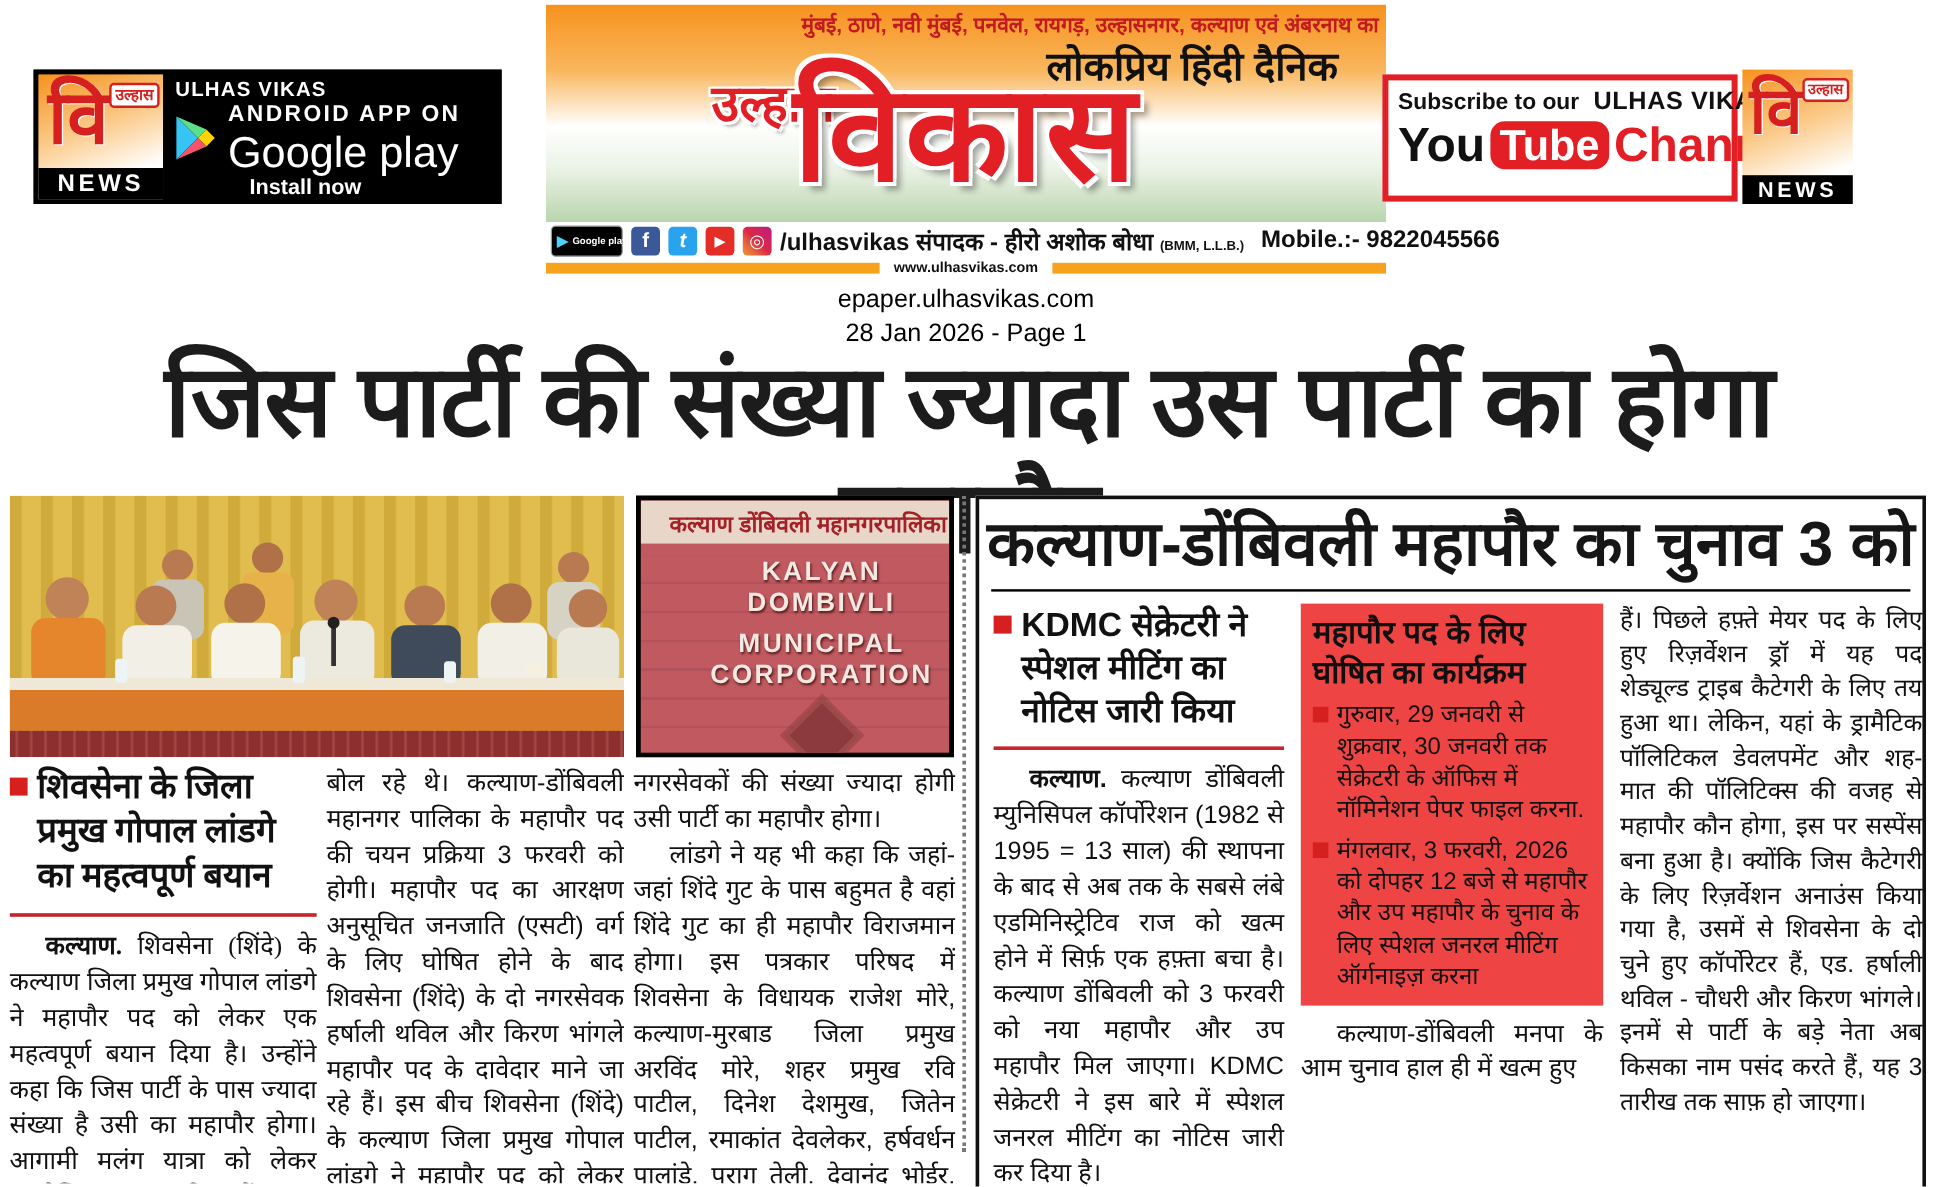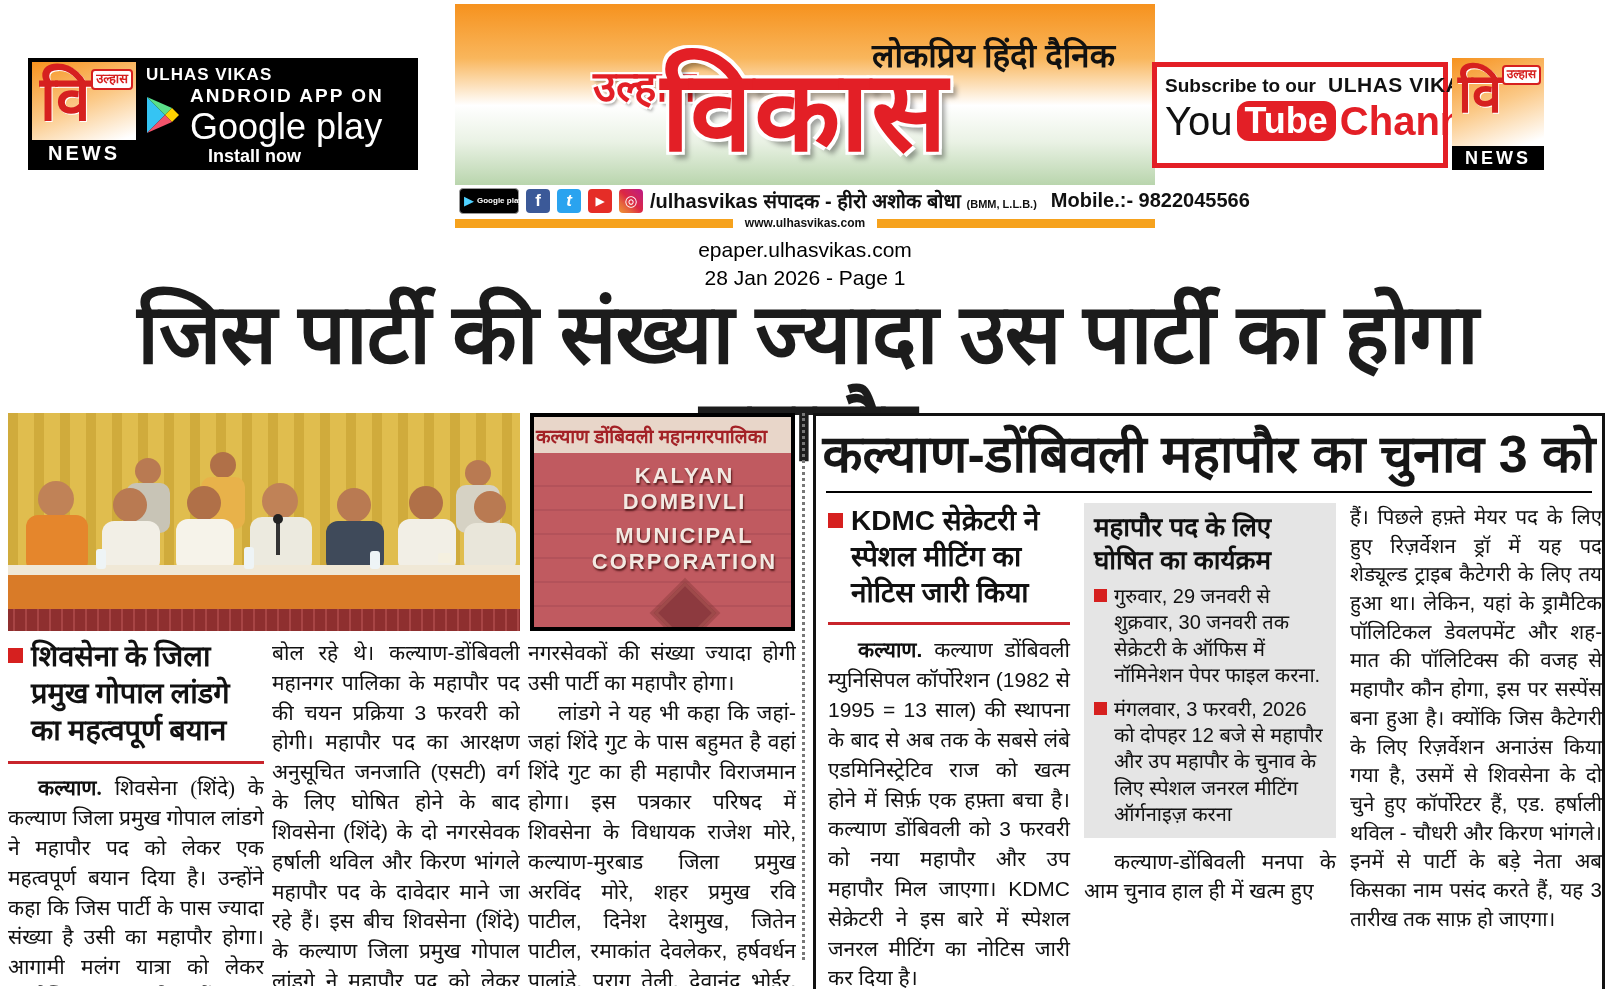--- a/index.html
+++ b/index.html
@@ -44,36 +44,36 @@
   .web-bar .bar{flex:1;height:9px;background:#f6a21d;}
   .web-chip{padding:0 12px;font-size:12px;font-weight:800;line-height:1;}
   .epaper{margin-top:6px;text-align:center;font-size:21px;line-height:1.35;color:#000;}
 
   
   .sub-box{position:absolute;left:1152px;top:62px;width:296px;height:106px;border:5px solid #e31f26;background:#fff;box-sizing:border-box;padding:6px 8px 0 8px;}
   .sub-l1{display:flex;align-items:baseline;gap:12px;white-space:nowrap;text-align:right;}
   .sub-prefix{font-size:19px;font-weight:800;}
   .sub-brand{font-size:21px;font-weight:900;letter-spacing:.5px;}
   .sub-l2{display:flex;align-items:center;gap:4px;margin-top:4px;}
-  .yt-you{font-size:40px;font-weight:400;color:#111;line-height:1;}
+  .yt-you{font-size:40px;font-weight:700;color:#111;line-height:1;}
   .yt-tube{font-size:36px;font-weight:900;color:#fff;background:#e31f26;border-radius:12px;padding:2px 8px;line-height:1;}
   .yt-channel{font-size:40px;font-weight:900;color:#e31f26;line-height:1;}
   .right-logo{position:absolute;left:1452px;top:58px;width:92px;height:112px;}
   .right-logo .logo-sq2{position:relative;width:100%;height:100%;background:linear-gradient(160deg,#f6921e 0%,#fbc987 42%,#ffffff 78%);}
   .right-logo .logo-vi{font-size:54px;left:6px;top:8px;}
   .right-logo .logo-small{font-size:12px;}
   .right-logo .logo-news{font-size:18px;line-height:24px;}
 
   
   .main-headline{position:absolute;left:18px;top:286px;width:1579px;text-align:center;font-size:84px;font-weight:900;color:#1c1c1c;line-height:1.15;letter-spacing:-1px;}
 
   
   .press-photo{position:absolute;left:8px;top:413px;width:512px;height:218px;overflow:hidden;}
   .kdmc-photo{position:absolute;left:530px;top:413px;width:265px;height:218px;border:4px solid #000;box-sizing:border-box;background:#c05a60;overflow:hidden;}
-  .kdmc-top{background:#e8d6c9;color:#a32126;font-weight:800;font-size:19px;text-align:left;padding:6px 2px 4px 2px;}
+  .kdmc-top{background:#e8d6c9;color:#a32126;font-weight:800;font-size:19px;text-align:right;padding:6px 2px 4px 2px;}
   .kdmc-wall{position:relative;height:100%;background:repeating-linear-gradient(180deg,#c05a60 0 22px,#b3525a 22px 24px);text-align:center;padding-left:44px;}
   .kdmc-en{color:#f3e9e2;font-weight:800;letter-spacing:2px;text-shadow:1px 2px 2px rgba(60,10,10,.8);}
   .kdmc-en.l1{font-size:22px;margin-top:10px;}
   .kdmc-en.l2{font-size:22px;margin-top:8px;}
   .kdmc-emblem{width:38px;height:38px;margin:16px auto 0 auto;background:#8d3a3f;border:3px solid #9e4a4a;transform:rotate(45deg);box-shadow:0 0 0 3px rgba(120,50,50,.35);}
 
   
   .ncol{position:absolute;top:638px;height:348px;overflow:hidden;}
   .col1{left:8px;width:256px;font-family:Liberation Serif, serif;}
   .col2{left:272px;width:248px;}
@@ -89,21 +89,21 @@
   
   .dotted-sep{position:absolute;left:802px;top:413px;height:547px;border-left:3px dotted #777;}
   .right-box{position:absolute;left:813px;top:413px;width:792px;height:607px;border:3px solid #111;box-sizing:border-box;background:#fff;}
   .rb-headline{text-align:center;font-size:52px;font-weight:900;line-height:1.25;padding-top:6px;color:#161616;}
   .rb-rule{border-top:2px solid #000;margin:4px 10px 0 10px;}
   .rb-cols{display:flex;gap:14px;padding:10px 12px 0 12px;}
   .rb-colA{width:242px;flex:none;}
   .rb-colB{width:252px;flex:none;}
   .rb-colC{width:252px;flex:none;}
   .rb-colA .subhead-text{font-size:28px;}
-  .sched-box{background:#e5e5e5;padding:8px 10px 10px 10px;}
+  .sched-box{background:#ef4444;padding:8px 10px 10px 10px;}
   .sched-title{font-size:26px;font-weight:900;line-height:1.25;color:#101010;}
   .sched-item{display:flex;gap:7px;margin-top:7px;}
   .sched-item .sq{width:13px;height:13px;margin-top:6px;}
   .sched-item-text{font-size:20px;line-height:1.32;}
   .rb-colB .body-p{margin-top:9px;}
   .rb-colC .body-p{font-size:20.5px;line-height:1.4;}
 </style>
 </head>
 <body>
 
@@ -128,20 +128,21 @@
           <span class="bb-android">ANDROID APP ON</span>
           <span class="bb-store">Google play</span>
         </div>
       </div>
       <div class="bb-install">Install now</div>
     </div>
   </div>
 
   <div class="masthead">
     <div class="tricolor">
+      <div class="cities">मुंबई, ठाणे, नवी मुंबई, पनवेल, रायगड़, उल्हासनगर, कल्याण एवं अंबरनाथ का</div>
       <div class="tagline">लोकप्रिय हिंदी दैनिक</div>
       <div class="logo-top">उल्हास</div>
       <div class="logo-main">विकास</div>
     </div>
     <div class="icons-row">
       <div class="mini-play">
         <span class="tri">▶</span>
         <span class="mp-txt">Google play</span>
       </div>
       <div class="soc fb">f</div>

